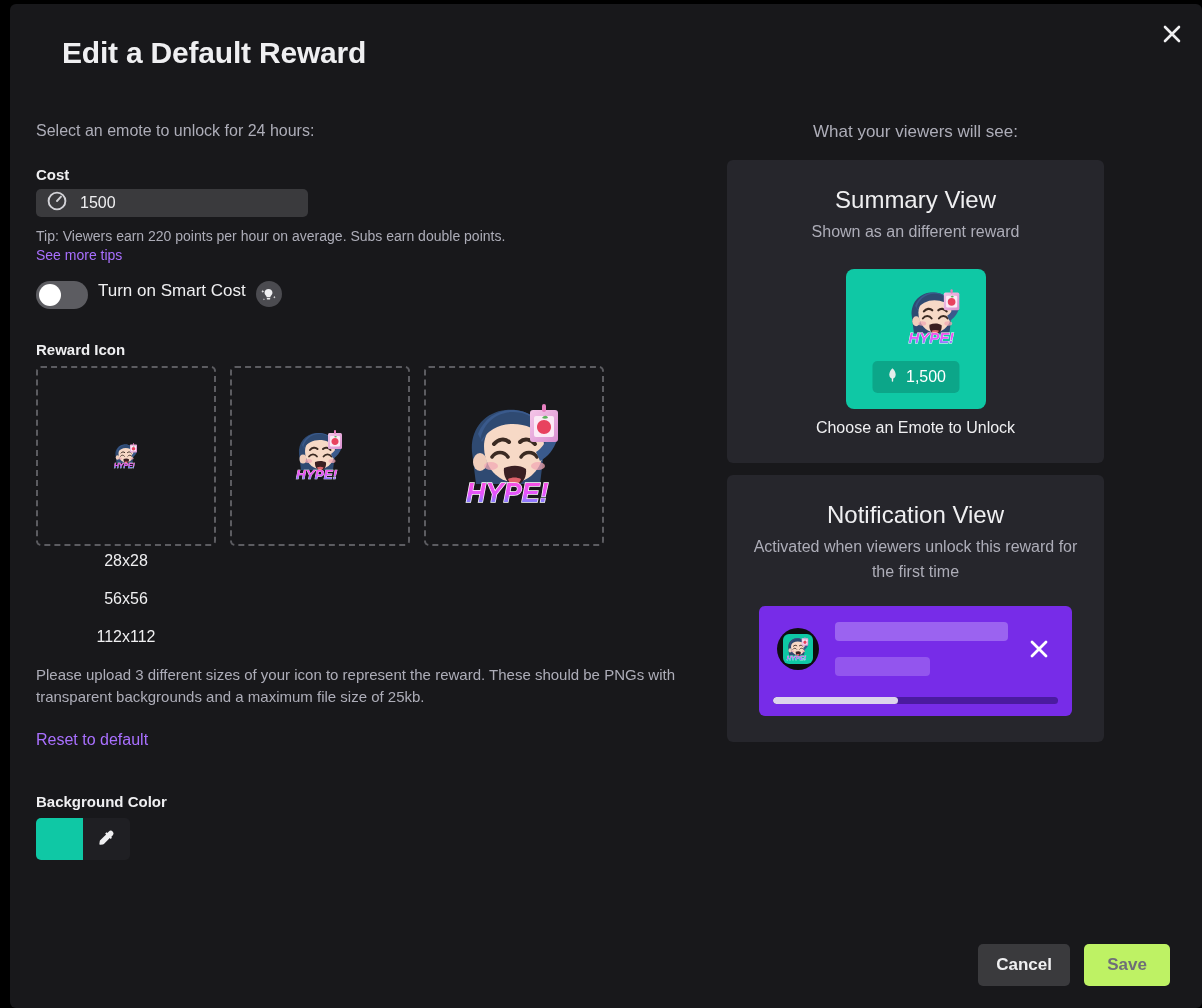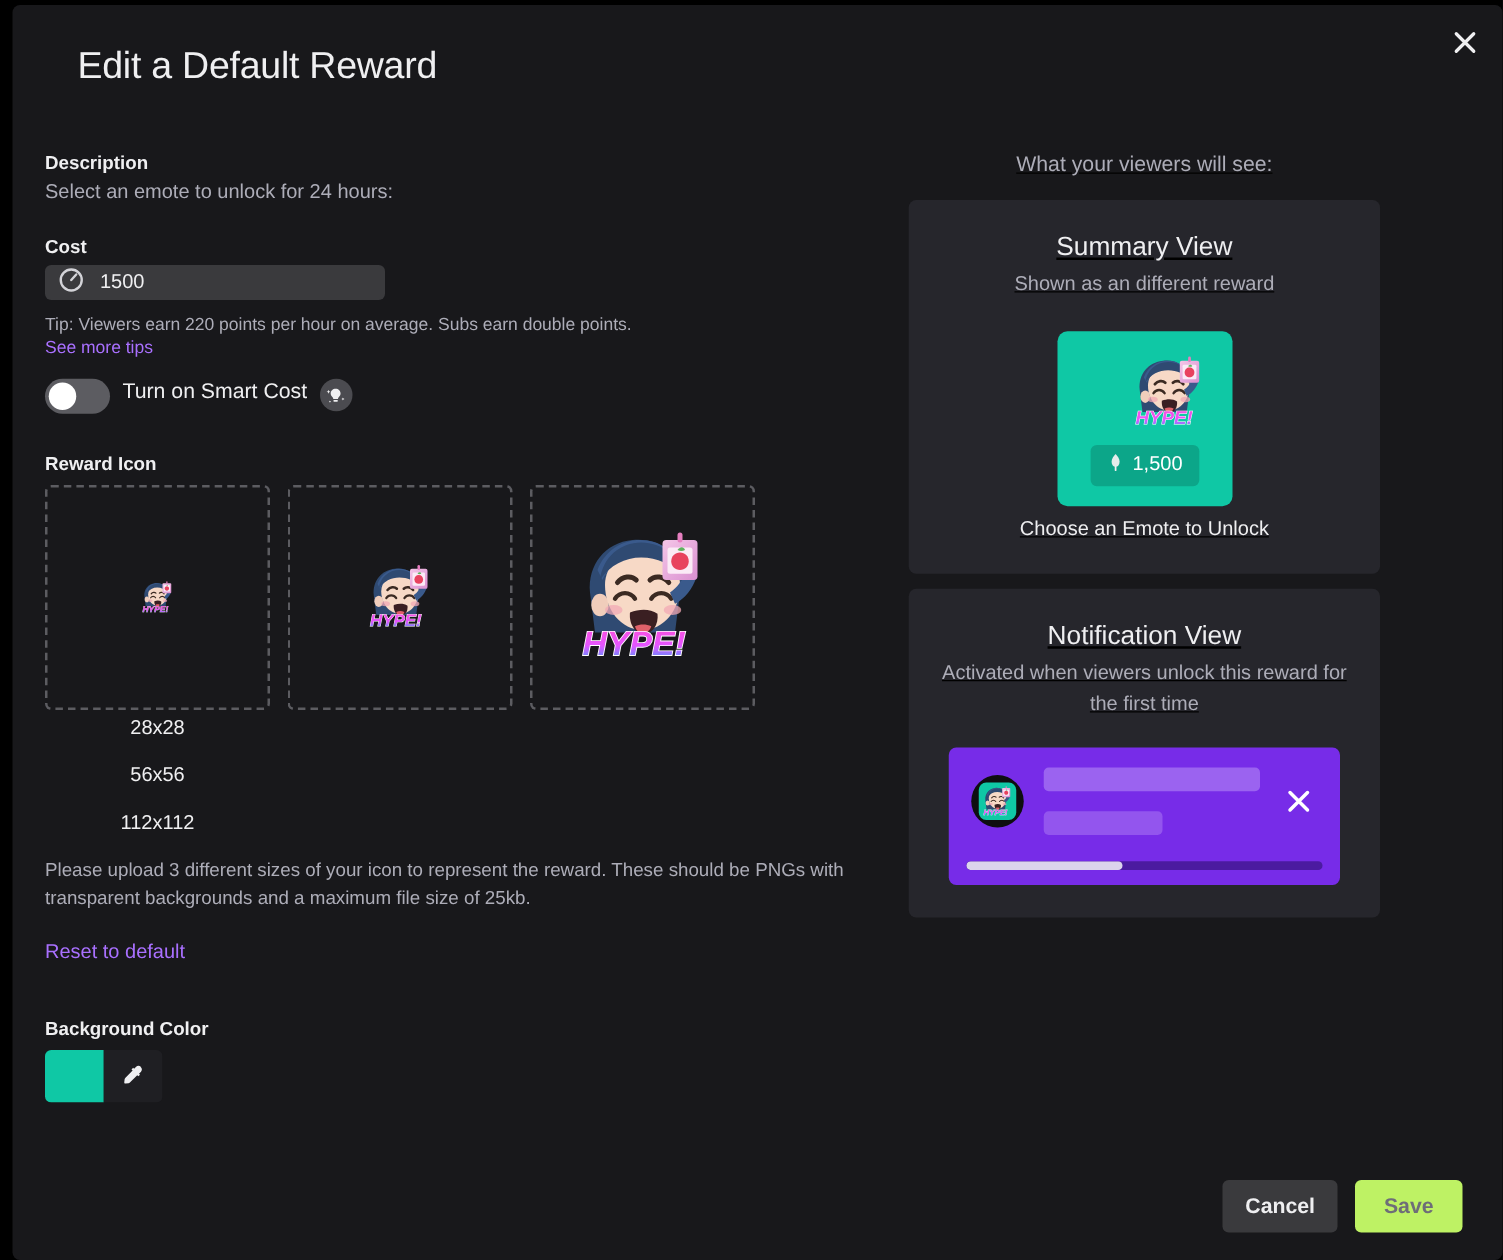--- a/index.html
+++ b/index.html
@@ -24,21 +24,21 @@
   .close-btn {
     position: absolute; right: 13px; top: 13px;
     width: 34px; height: 34px;
     display: flex; align-items: center; justify-content: center;
     cursor: pointer; border-radius: 4px;
     background: transparent; border: none;
   }
   .close-btn svg { display: block; }
   .modal-title {
     position: absolute; left: 52px; top: 32px;
-    font-size: 30px; font-weight: normal; color: #efeff1;
+    font-size: 30px; font-weight: bold; color: #efeff1;
     letter-spacing: -0.2px;
   }
   
   .left-col {
     position: absolute; left: 26px; top: 118px;
     width: 660px;
   }
   .field-label {
     font-size: 15px; font-weight: bold; color: #efeff1;
     margin-bottom: 6px;
@@ -113,30 +113,30 @@
     display: flex; width: 94px; height: 42px;
     border-radius: 5px; overflow: hidden; margin-top: 8px;
     cursor: pointer;
   }
   .swatch { width: 47px; height: 42px; }
   .eyedrop {
     width: 47px; height: 42px; background: #1f1f23;
     display: flex; align-items: center; justify-content: center;
   }
   
-  .right-col { position: absolute; left: 717px; top: 118px; width: 377px; text-decoration: underline; }
+  .right-col { position: absolute; left: 717px; top: 118px; width: 377px; }
   .preview-heading {
     font-size: 17px; color: #adadb8; text-align: center; margin-bottom: 18px;
   }
   .preview-card {
     background: #26262c; border-radius: 6px;
     padding: 26px 22px 26px; text-align: center;
   }
   .preview-card + .preview-card { margin-top: 12px; }
-  .pv-title { font-size: 21px; color: #efeff1; margin-bottom: 6px; }
+  .pv-title { font-size: 24px; color: #efeff1; margin-bottom: 6px; }
   .pv-sub { font-size: 16px; color: #adadb8; line-height: 1.55; }
   .summary-tile {
     width: 140px; height: 140px; border-radius: 8px;
     margin: 24px auto 10px; position: relative;
     display: flex; flex-direction: column; align-items: center;
     justify-content: flex-start; padding-top: 18px;
     cursor: pointer;
     padding-left: 38px;
   }
   .points-badge {
@@ -253,21 +253,20 @@
   <button class="close-btn">
     <svg width="22" height="22" viewBox="0 0 22 22" aria-hidden="true">
       <path d="M4 4 L18 18 M18 4 L4 18" stroke="#efeff1" stroke-width="2.6" stroke-linecap="round"></path>
     </svg>
   </button>
 
   <div class="modal-title">Edit a Default Reward</div>
 
   <div class="left-col">
 
-    <div class="field-label">Description</div>
     <div class="desc-text">Select an emote to unlock for 24 hours:</div>
 
     <div class="field-label">Cost</div>
     <label class="cost-input">
       <span class="cp-icon">
         <svg width="22" height="22" viewBox="0 0 22 22" aria-hidden="true">
           <circle cx="11" cy="11" r="8.4" fill="none" stroke="#d3d3d8" stroke-width="1.9"></circle>
           <path d="M11 11 L15 6.6" stroke="#d3d3d8" stroke-width="1.9" stroke-linecap="round"></path>
         </svg>
       </span>

